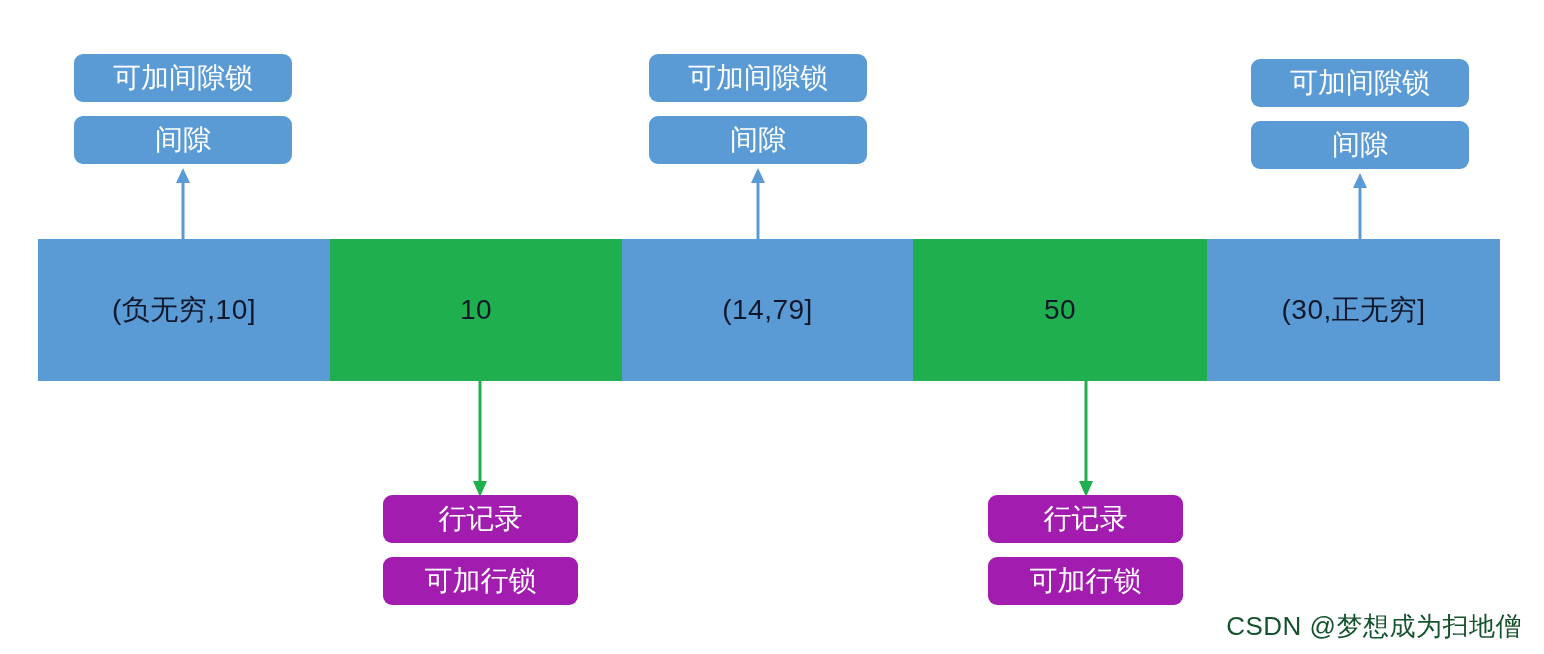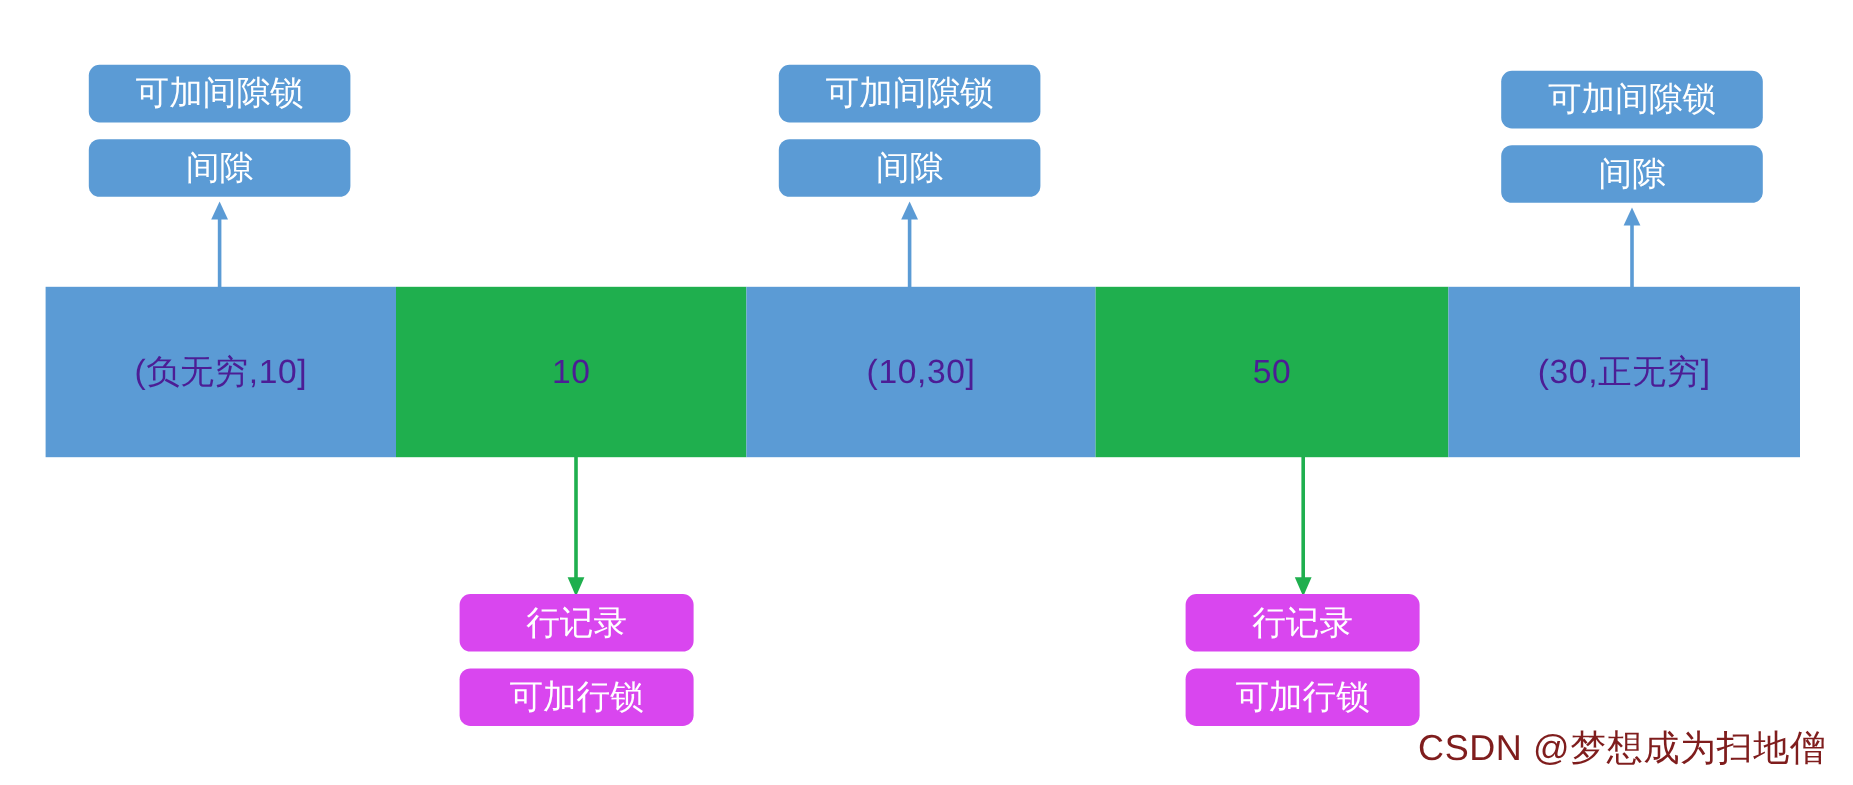--- a/index.html
+++ b/index.html
@@ -25,21 +25,21 @@
     top: 239px;
     width: 1462px;
     height: 142px;
     display: flex;
     align-items: stretch;
   }
   .seg {
     display: flex;
     align-items: center;
     justify-content: center;
-    color: #4c1d95;
+    color: #0f172a;
     font-size: 28px;
     letter-spacing: 0.5px;
     white-space: nowrap;
     box-sizing: border-box;
   }
   .seg.gap   { background: #5B9BD5; }
   .seg.rec   { background: #1FAF4E; text-align: right; }
 
   
   .pill {
@@ -48,35 +48,35 @@
     align-items: center;
     justify-content: center;
     color: #ffffff;
     font-size: 28px;
     border-radius: 9px;
     white-space: nowrap;
     box-sizing: border-box;
     line-height: 1;
   }
   .pill.blue  { background: #5B9BD5; }
-  .pill.green { background: #d946ef; }
+  .pill.green { background: #a21caf; }
 
   
   .arrow {
     position: absolute;
     overflow: visible;
   }
 
   
   .watermark {
     position: absolute;
     right: 22px;
     bottom: 10px;
-    color: #7f1d1d;
-    font-size: 30px;
+    color: #14532d;
+    font-size: 26px;
     white-space: nowrap;
     letter-spacing: 0.5px;
   }
 </style>
 </head>
 <body>
 
 <div id="stage">
 
   <svg class="arrow" style="left:168px; top:166px; width:30px; height:80px;" viewBox="0 0 30 80">
@@ -109,21 +109,21 @@
 
   <div class="pill blue" style="left:649px; top:54px; width:218px; height:48px;">可加间隙锁</div>
   <div class="pill blue" style="left:649px; top:116px; width:218px; height:48px;">间隙</div>
 
   <div class="pill blue" style="left:1251px; top:59px; width:218px; height:48px;">可加间隙锁</div>
   <div class="pill blue" style="left:1251px; top:121px; width:218px; height:48px;">间隙</div>
 
   <div class="bar">
     <div class="seg gap" style="width:292px;">(负无穷,10]</div>
     <div class="seg rec" style="width:292px;">10</div>
-    <div class="seg gap" style="width:291px;">(10,30]</div>
+    <div class="seg gap" style="width:291px;">(14,79]</div>
     <div class="seg rec" style="width:294px;">50</div>
     <div class="seg gap" style="width:293px;">(30,正无穷]</div>
   </div>
 
   <div class="pill green" style="left:383px; top:495px; width:195px; height:48px;">行记录</div>
   <div class="pill green" style="left:383px; top:557px; width:195px; height:48px;">可加行锁</div>
 
   <div class="pill green" style="left:988px; top:495px; width:195px; height:48px;">行记录</div>
   <div class="pill green" style="left:988px; top:557px; width:195px; height:48px;">可加行锁</div>
 

